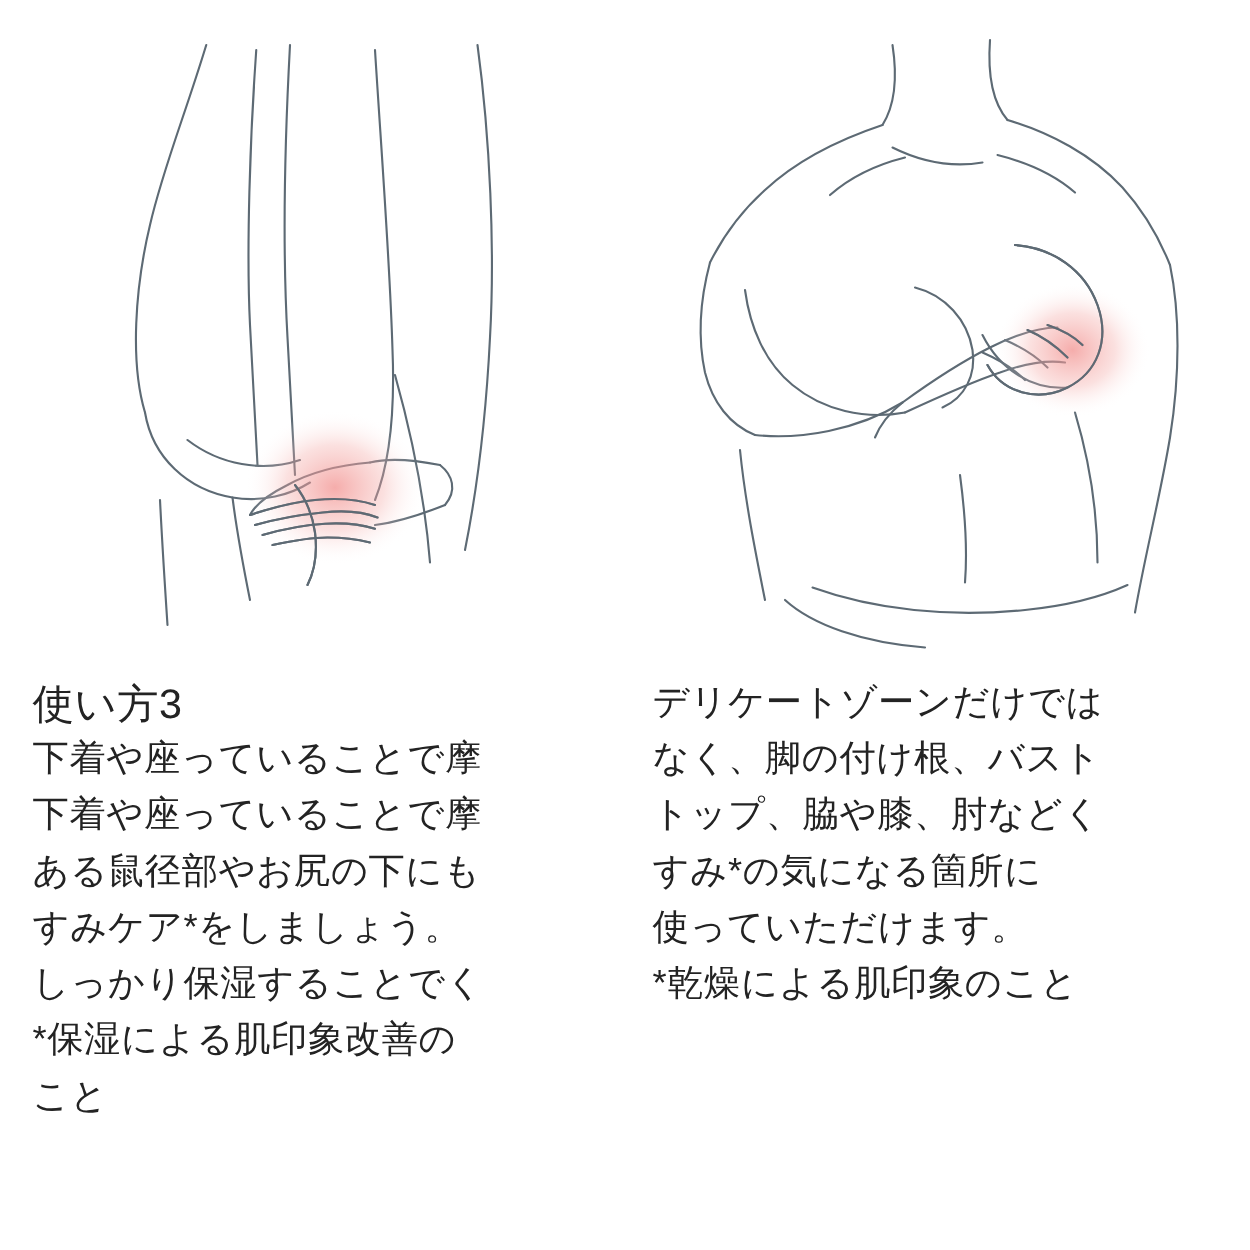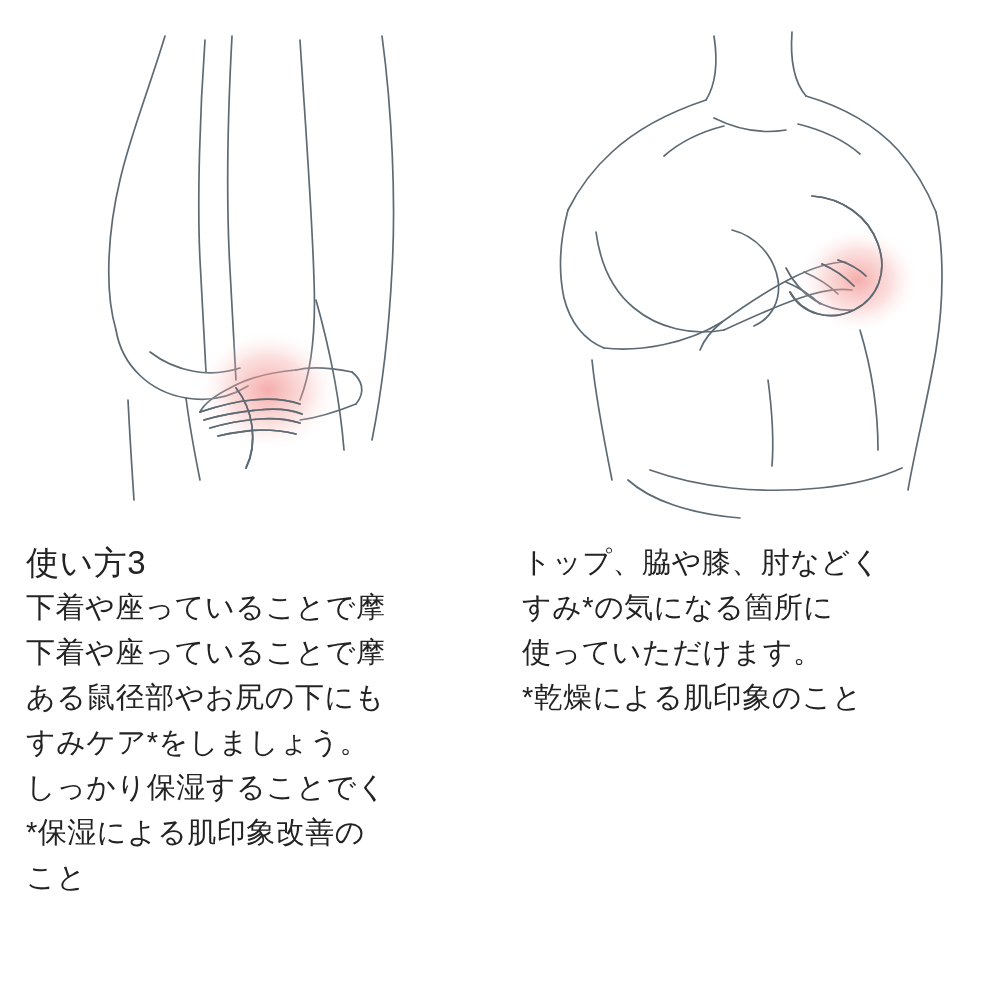--- a/index.html
+++ b/index.html
@@ -186,20 +186,22 @@
           </g>
           <ellipse cx="358" cy="280" rx="62" ry="54" fill="url(#glowR)"></ellipse>
           <g fill="none" stroke="#5d6a74" stroke-width="1.7" stroke-linecap="round" stroke-linejoin="round">
             <path d="M322 264 C336 270 346 278 354 286"></path>
             <path d="M338 260 C350 264 360 270 366 276"></path>
             <path d="M312 196 C342 198 368 216 378 244 C388 272 378 298 354 310 C330 322 302 314 290 292"></path>
           </g>
         </svg>
       </div>
       <div class="text-block">
+        <div class="body-line">デリケートゾーンだけでは</div>
+        <div class="body-line">なく、脚の付け根、バスト</div>
         <div class="body-line">トップ、脇や膝、肘などく</div>
         <div class="body-line">すみ*の気になる箇所に</div>
         <div class="body-line">使っていただけます。</div>
         <div class="body-line">*乾燥による肌印象のこと</div>
       </div>
     </div>
 
   </div>
 </div>
 

